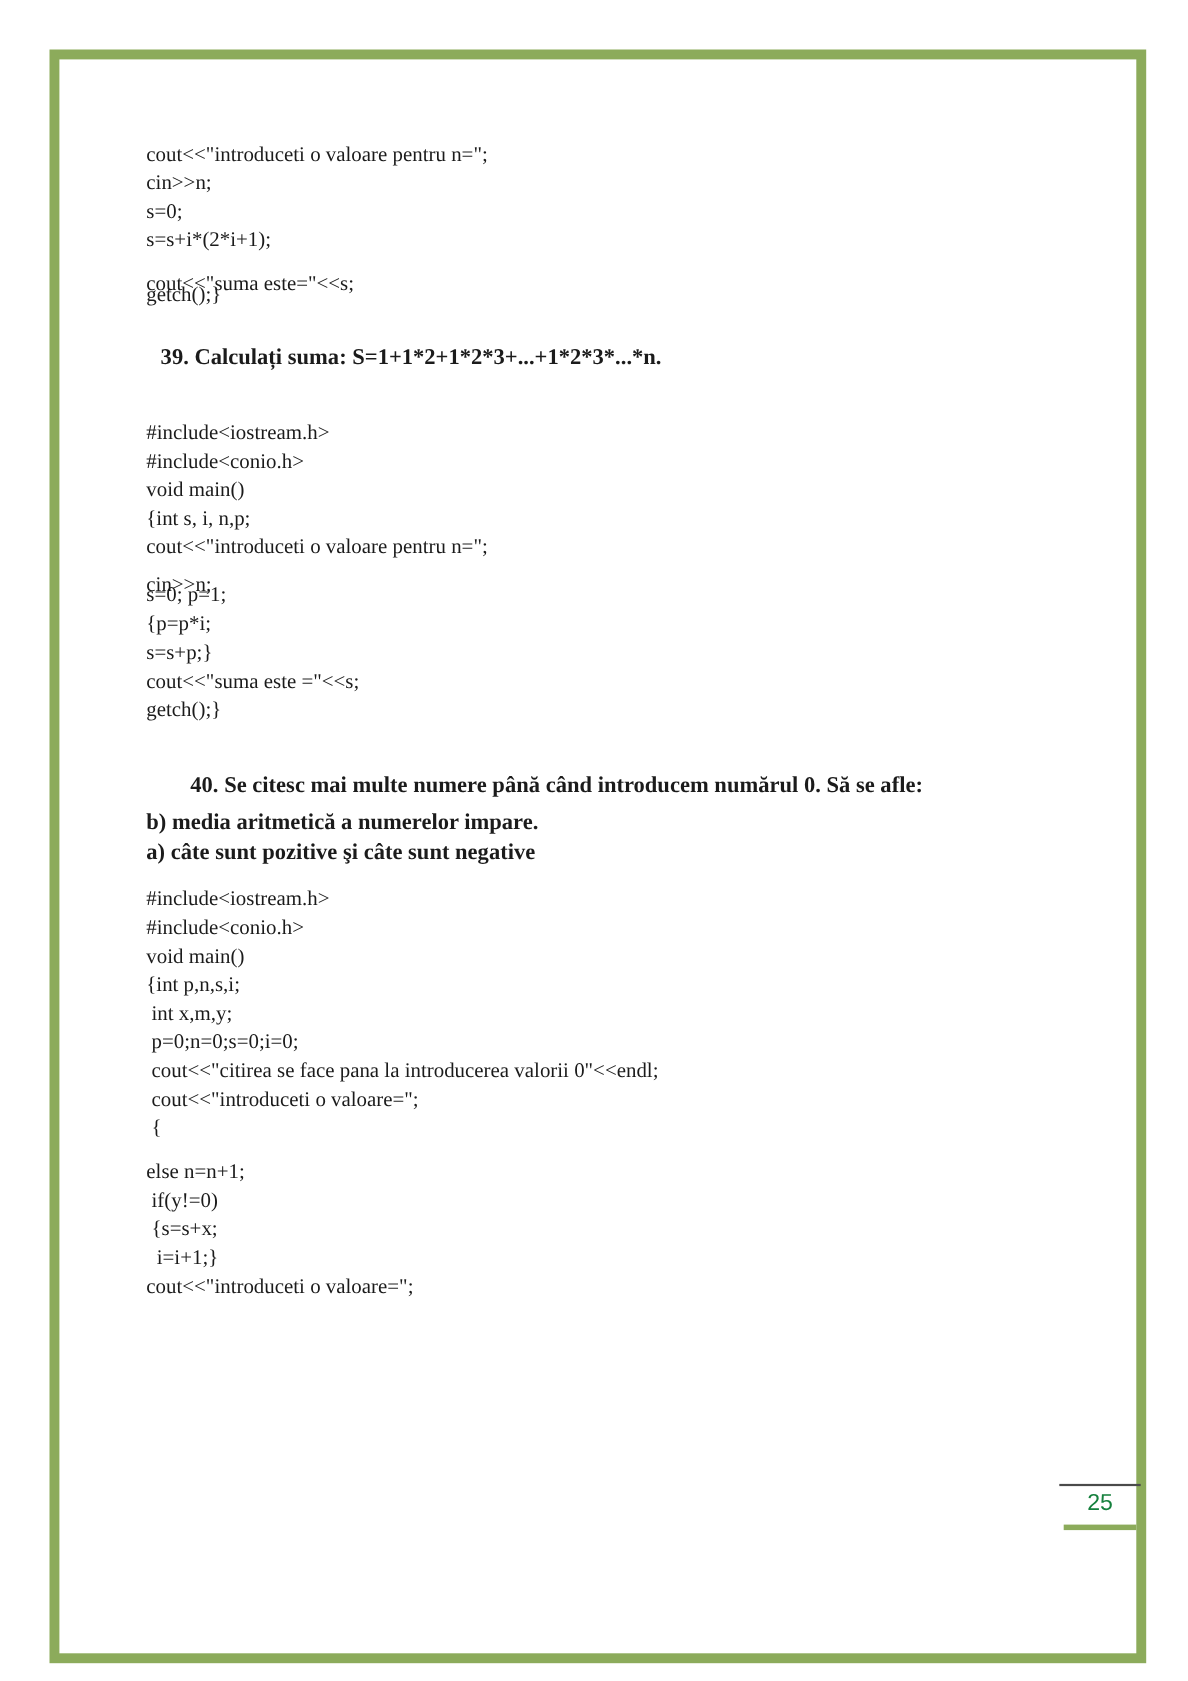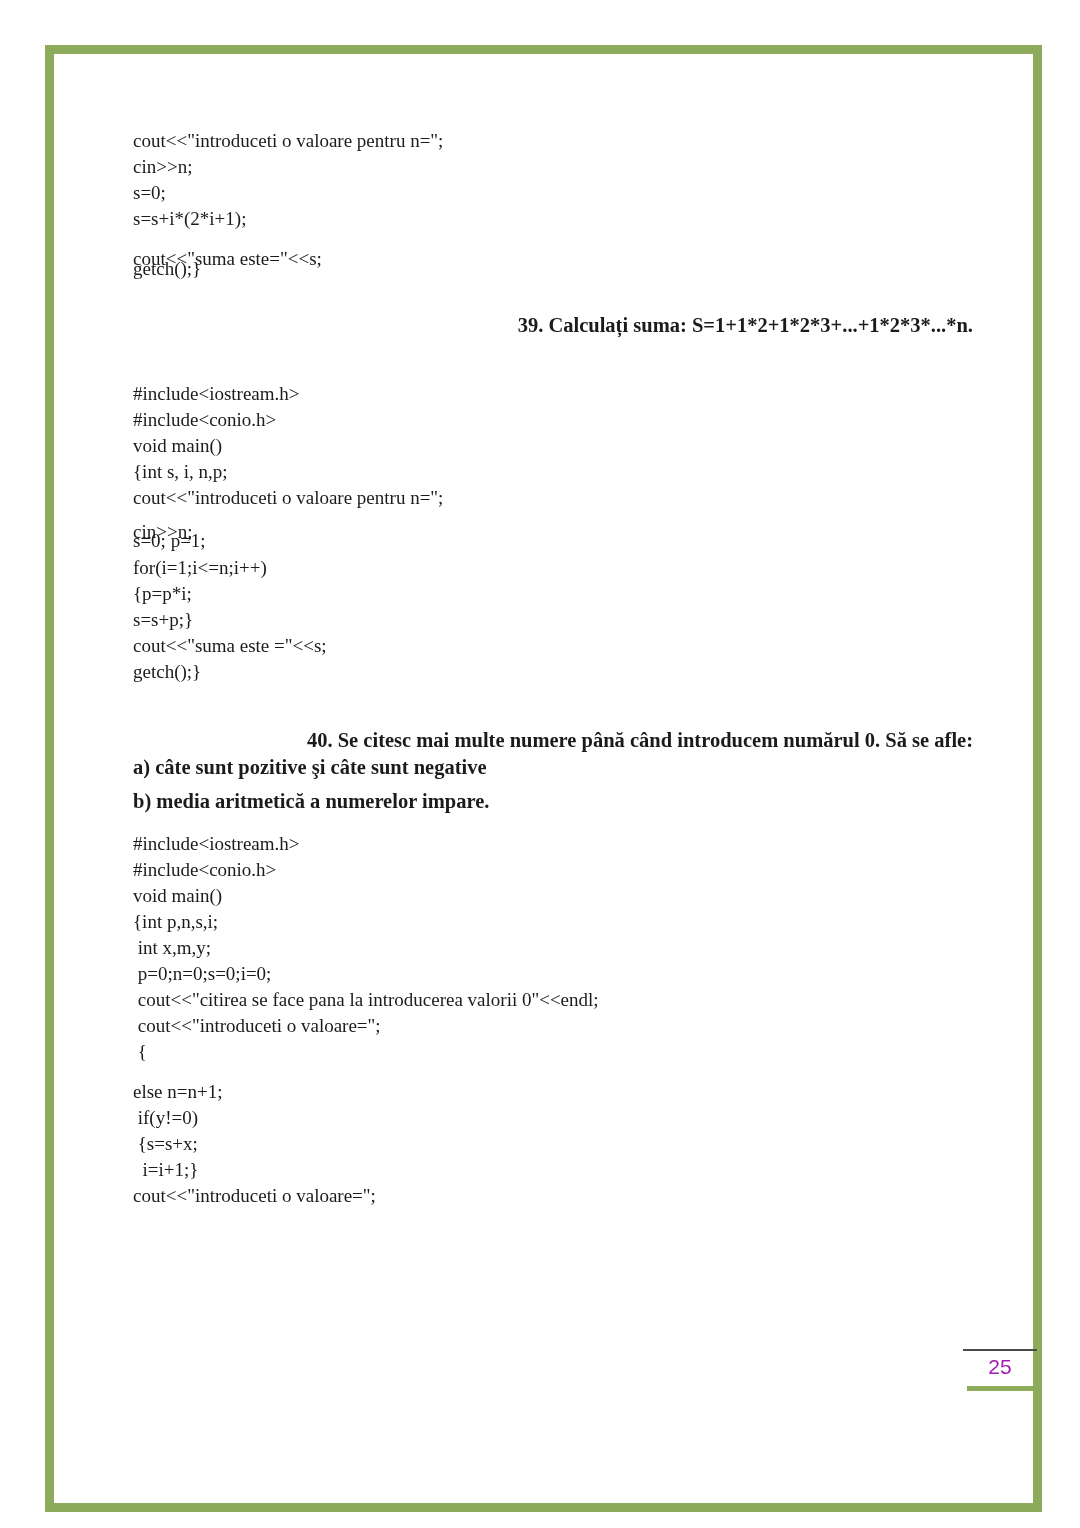--- a/index.html
+++ b/index.html
@@ -47,21 +47,20 @@
   .overlap-pair .ol.l1 { top: 0; }
   .overlap-pair .ol.l2 { top: 10px; }
   .overlap-pair.tight { height: 36px; }
   .overlap-pair.tight .ol.l2 { top: 9px; text-align: right; }
   .ex-heading {
     font-size: 20.5px;
     font-weight: bold;
     line-height: 27px;
     margin-left: 13px;
     white-space: pre-wrap;
-    text-align: right;
   }
   .ex-sub {
     font-size: 20.5px;
     font-weight: bold;
     line-height: 27px;
     white-space: pre-wrap;
   }
   #pair-prev { margin-top: 14px; }
   #heading-39 { margin-top: 26px; }
   #code-39-top { margin-top: 42px; }
@@ -78,21 +77,21 @@
     text-align: center;
     font-family: "Liberation Sans", sans-serif;
   }
   .footer-rule-top {
     border-top: 2px solid #4a4a4a;
     margin-bottom: 2px;
   }
   .page-number {
     font-size: 21px;
     line-height: 28px;
-    color: #a21caf;
+    color: #15803d;
     padding-bottom: 5px;
   }
   .footer-rule-bottom {
     height: 5px;
     background: #8cab5b;
     width: 66px;
     margin: 0 auto;
   }
 </style>
 </head>
@@ -120,30 +119,29 @@
     <div class="code-block" id="code-39-top">
       <div class="code-line">#include&lt;iostream.h&gt;</div>
       <div class="code-line">#include&lt;conio.h&gt;</div>
       <div class="code-line">void main()</div>
       <div class="code-line">{int s, i, n,p;</div>
       <div class="code-line">cout&lt;&lt;"introduceti o valoare pentru n=";</div>
       <div class="overlap-pair tight" id="pair-39">
         <span class="ol l1">cin&gt;&gt;n;</span>
         <span class="ol l2">s=0; p=1;</span>
       </div>
-      <div class="code-line">for(i=1;i&lt;=n;i++)</div>
       <div class="code-line">{p=p*i;</div>
       <div class="code-line">s=s+p;}</div>
       <div class="code-line">cout&lt;&lt;"suma este ="&lt;&lt;s;</div>
       <div class="code-line">getch();}</div>
     </div>
 
     <div class="ex-heading" id="heading-40">40. Se citesc mai multe numere până când introducem numărul 0. Să se afle:</div>
+    <div class="ex-sub" id="sub-40-b">b) media aritmetică a numerelor impare.</div>
     <div class="ex-sub" id="sub-40-a">a) câte sunt pozitive şi câte sunt negative</div>
-    <div class="ex-sub" id="sub-40-b">b) media aritmetică a numerelor impare.</div>
 
     <div class="code-block" id="code-40-top">
       <div class="code-line">#include&lt;iostream.h&gt;</div>
       <div class="code-line">#include&lt;conio.h&gt;</div>
       <div class="code-line">void main()</div>
       <div class="code-line">{int p,n,s,i;</div>
       <div class="code-line"> int x,m,y;</div>
       <div class="code-line"> p=0;n=0;s=0;i=0;</div>
       <div class="code-line"> cout&lt;&lt;"citirea se face pana la introducerea valorii 0"&lt;&lt;endl;</div>
       <div class="code-line"> cout&lt;&lt;"introduceti o valoare=";</div>

